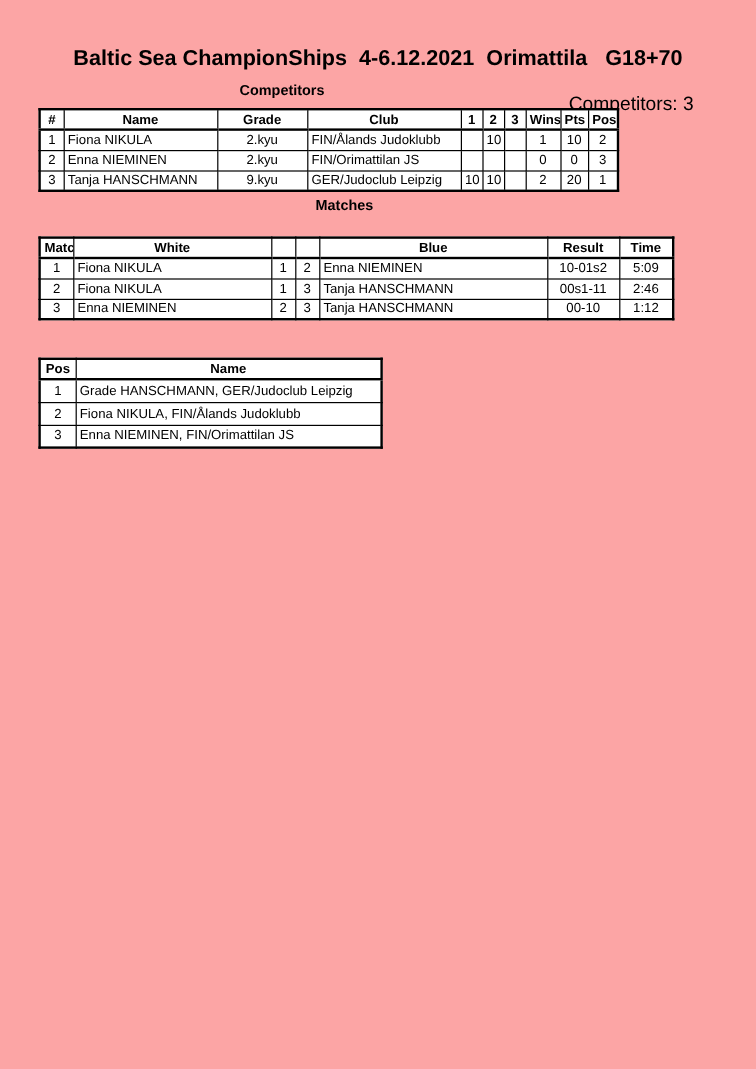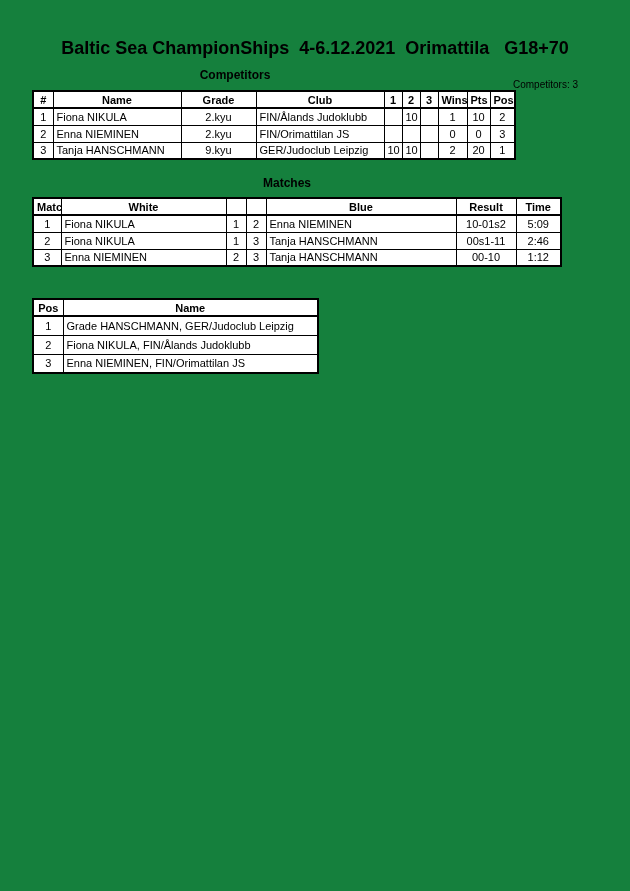--- a/index.html
+++ b/index.html
@@ -5,50 +5,50 @@
   * { margin: 0; padding: 0; box-sizing: border-box; }
   html, body { background: #ffffff; }
   body {
     font-family: "Liberation Sans", sans-serif;
     color: #000000;
   }
   .page {
     position: relative;
     width: 630px;
     height: 891px;
-    background: #15803d;
+    background: #fca5a5;
     overflow: hidden;
   }
   .title {
     position: absolute;
     top: 38px;
     left: 0;
     width: 630px;
     text-align: center;
     font-size: 18px;
     font-weight: bold;
     white-space: pre;
   }
   .sec-heading {
     position: absolute;
     font-size: 12px;
     font-weight: bold;
     text-align: center;
     white-space: nowrap;
   }
   #competitors-heading { top: 68px; left: 32px; width: 406px; }
-  #matches-heading     { top: 176px; left: 32px; width: 510px; }
+  #matches-heading     { top: 164px; left: 32px; width: 510px; }
   #results-heading     { top: 282px; left: 32px; width: 286px; }
   .count-label {
     position: absolute;
     top: 79px;
     left: 378px;
     width: 200px;
     text-align: right;
-    font-size: 10px;
+    font-size: 16px;
   }
   table {
     position: absolute;
     border-collapse: collapse;
     table-layout: fixed;
     background: #ffffff;
     border: 2px solid #000000;
   }
   th, td {
     border: 1px solid #000000;

